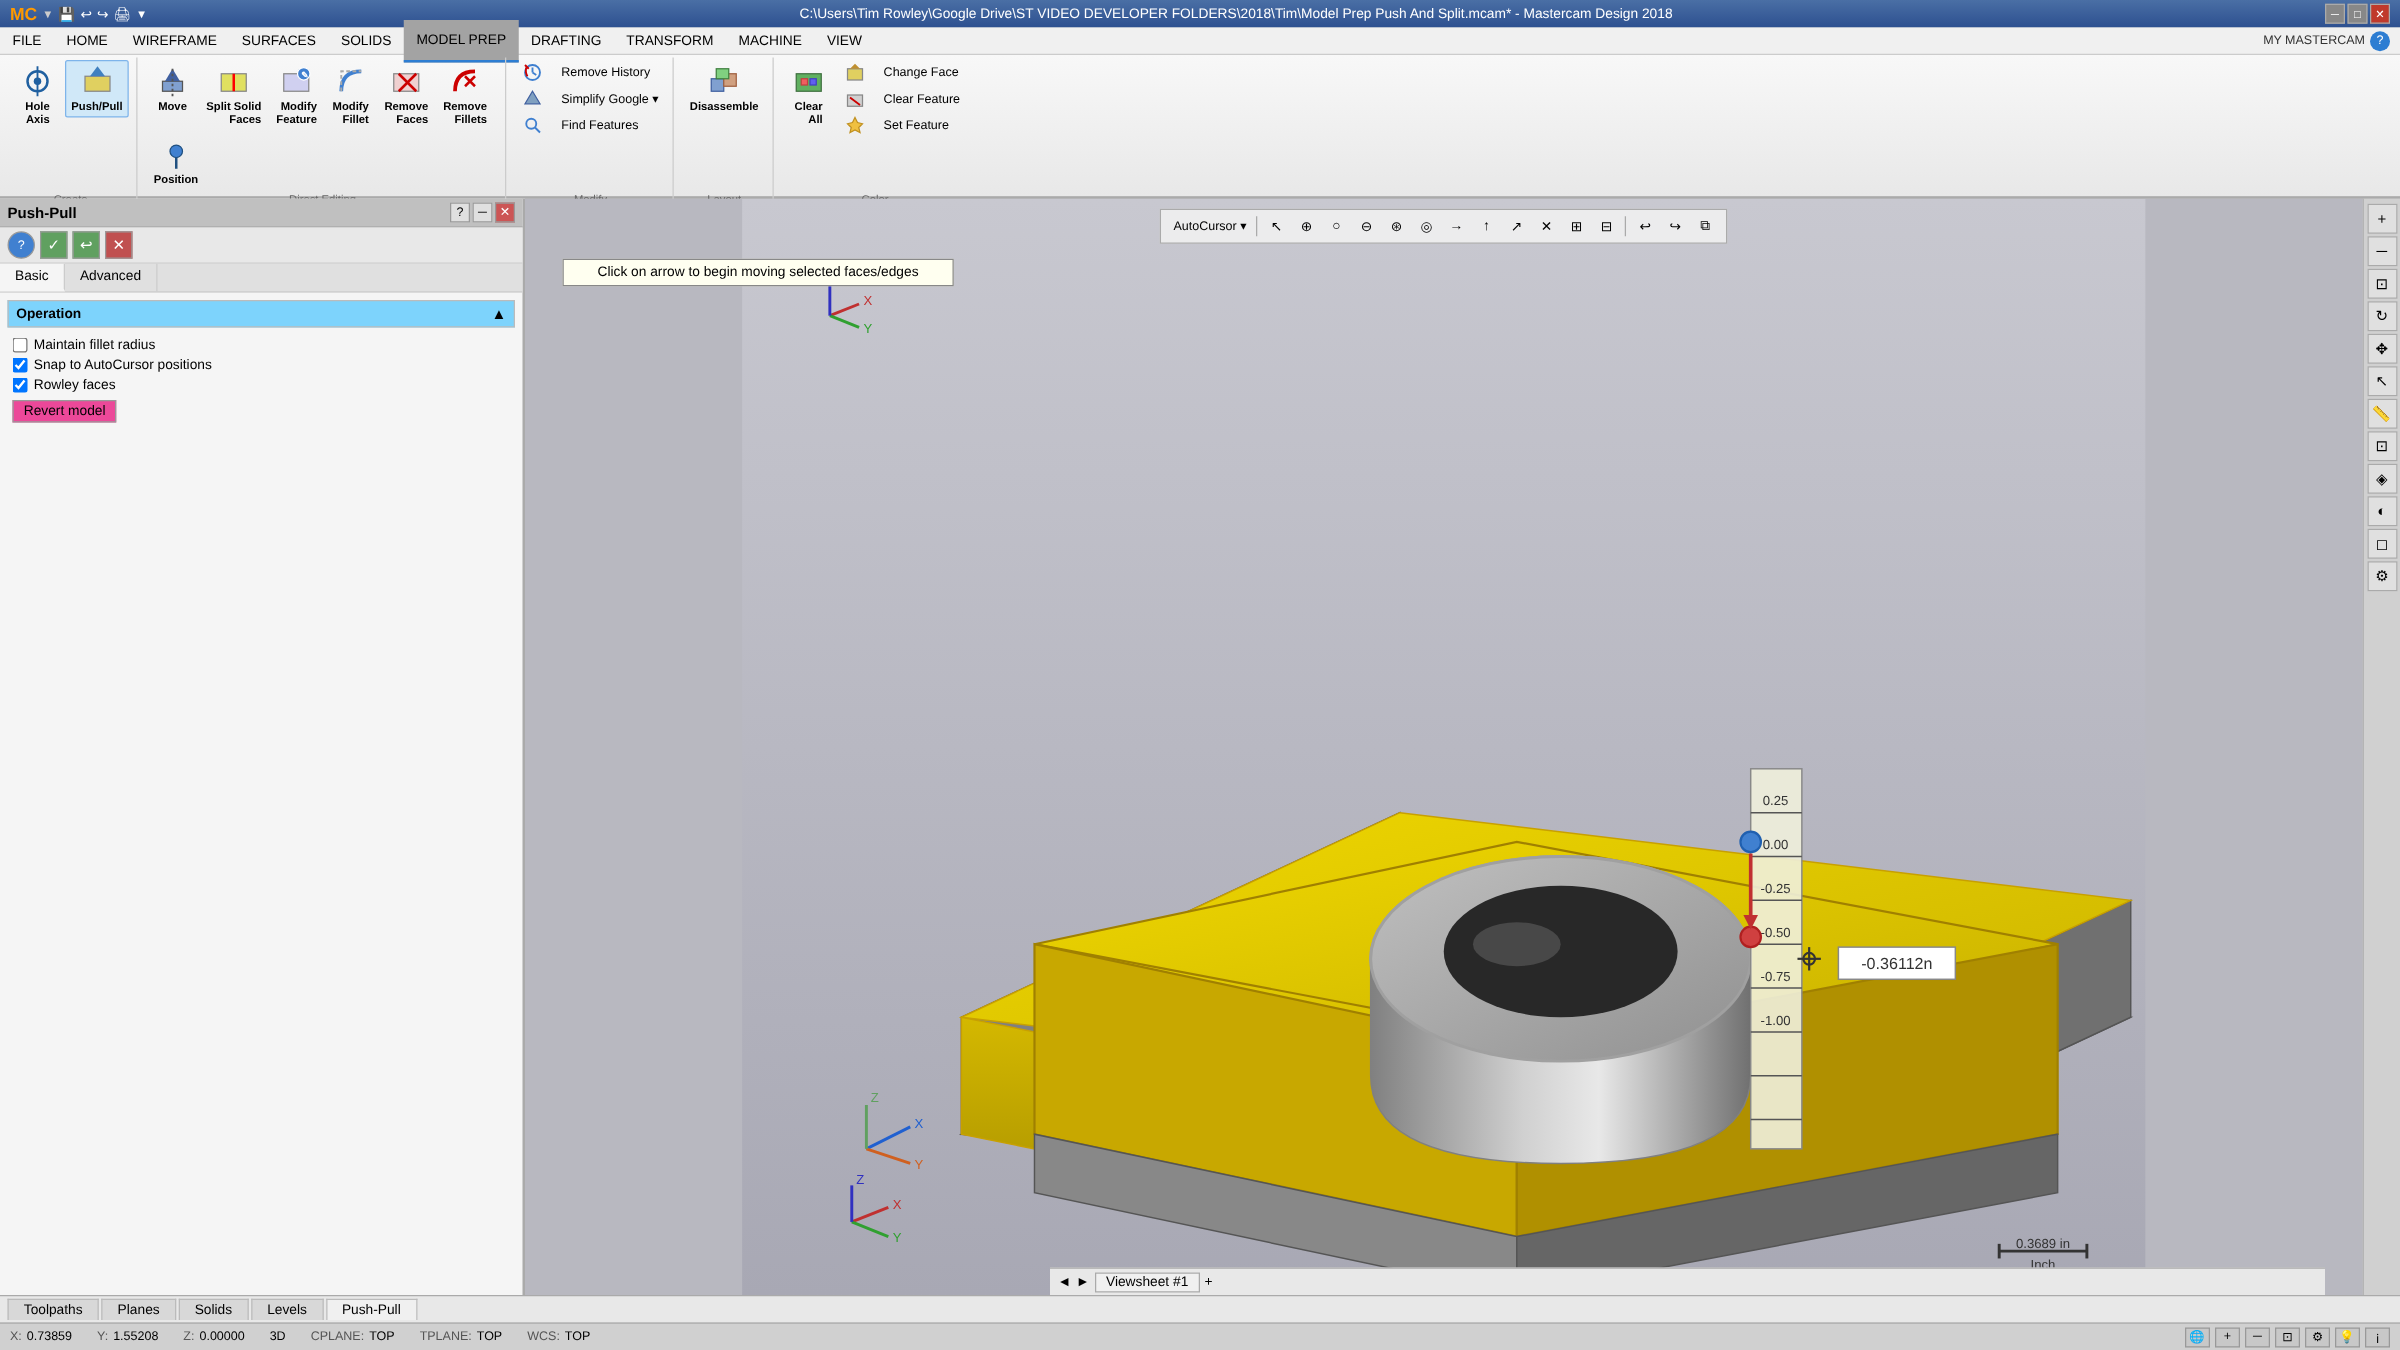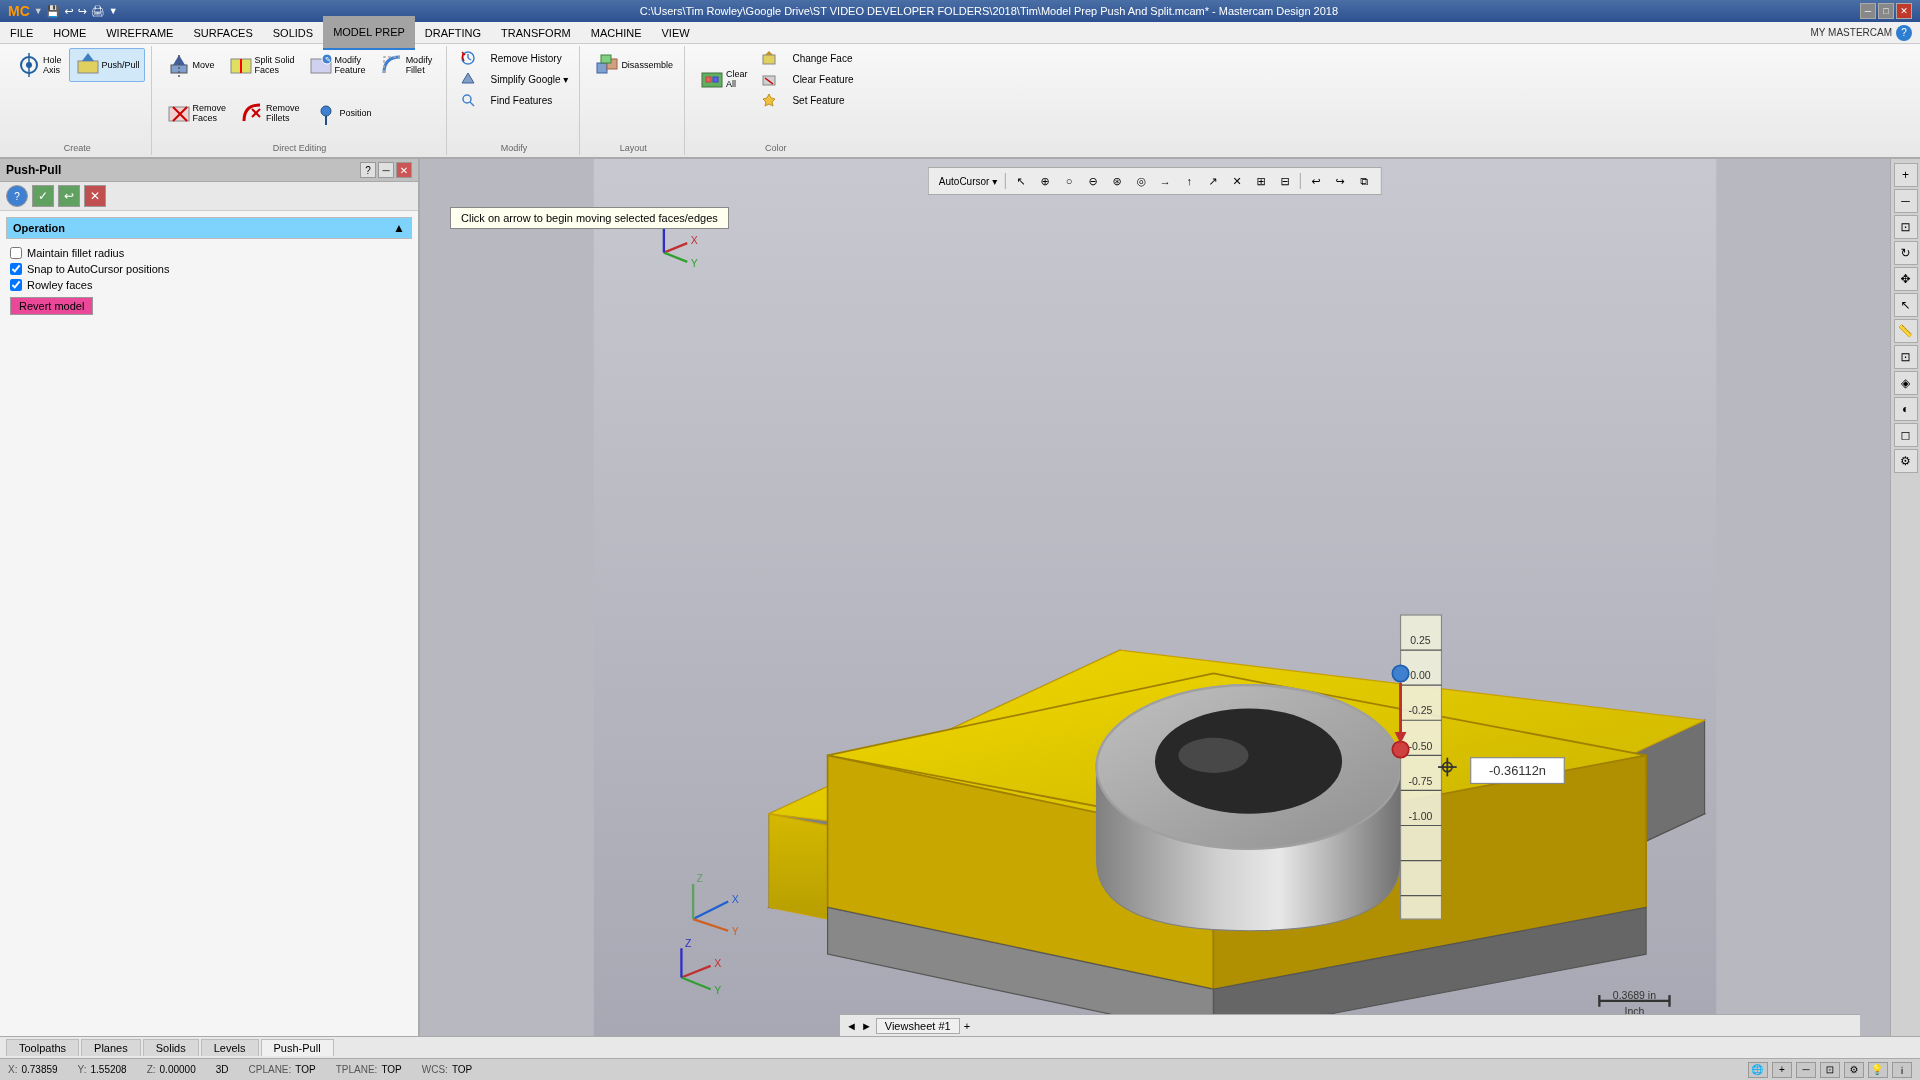--- a/index.html
+++ b/index.html
@@ -71,29 +71,30 @@
       padding-top: 2px;
     }
     .ribbon-buttons {
       display: flex;
       gap: 2px;
       align-items: flex-start;
       flex: 1;
     }
     .ribbon-btn {
       display: flex;
-      flex-direction: row;
+      flex-direction: column;
       align-items: center;
       padding: 2px 4px;
       cursor: pointer;
       border: 1px solid transparent;
       border-radius: 2px;
       min-width: 40px;
       font-size: 9px;
-      text-align: left;
+      text-align: right;
+      font-weight: bold;
     }
     .ribbon-btn-icon {
       width: 28px;
       height: 28px;
       display: flex;
       align-items: center;
       justify-content: center;
       font-size: 16px;
     }
     .ribbon-btn-label { font-size: 9px; line-height: 1.1; margin-top: 2px; }
@@ -260,21 +261,21 @@
       cursor: pointer;
       font-size: 11px;
     }
 
     #tooltip-msg {
       position: absolute;
       top: 48px;
       left: 30px;
       background: #fffff0;
       border: 1px solid #888;
-      padding: 4px 10px;
+      padding: 4px 27px;
       font-size: 11px;
       z-index: 10;
     }
 
     
     #right-toolbar {
       width: 30px;
       background: #d0d0d0;
       border-left: 1px solid #aaa;
       display: flex;
@@ -620,20 +621,24 @@
       </div>
     </div>
 
     <div id="panel-toolbar">
       <div class="panel-toolbar-btn" style="background:#4080d0; color:white; border-radius:50%; font-size:10px;">?</div>
       <div class="panel-toolbar-btn" style="background:#60a060; color:white;">✓</div>
       <div class="panel-toolbar-btn" style="background:#60a060; color:white;">↩</div>
       <div class="panel-toolbar-btn" style="background:#c05050; color:white;">✕</div>
     </div>
 
+    <div id="panel-tabs">
+      <div class="panel-tab active">Basic</div>
+      <div class="panel-tab">Advanced</div>
+    </div>
 
     <div id="panel-content">
       <div class="section-header">
         <span class="section-header-label">Operation</span>
         <span style="font-size:12px; cursor:pointer;">▲</span>
       </div>
       <div class="checkbox-row">
         <input type="checkbox" style="">
         <label>Maintain fillet radius</label>
       </div>

